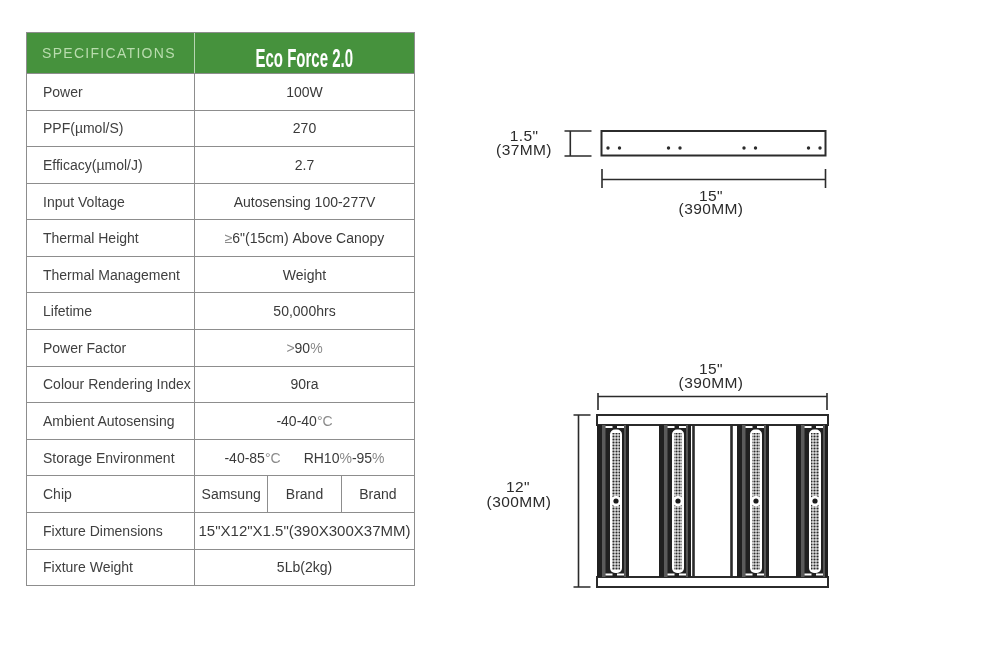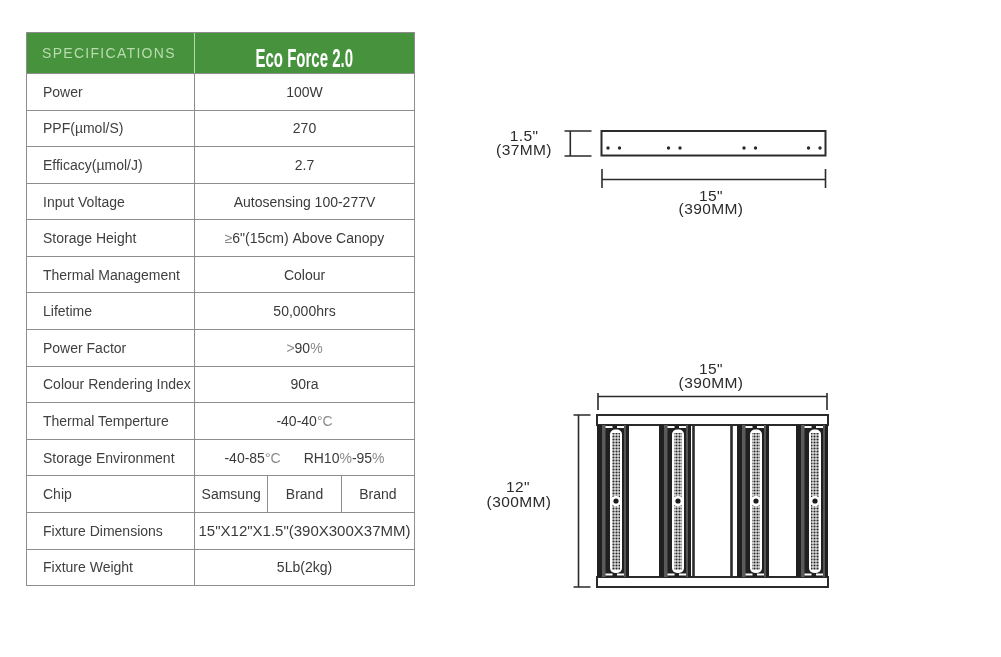--- a/index.html
+++ b/index.html
@@ -37,41 +37,41 @@
       </div>
     <div class="row">
         <div class="c1">Efficacy(µmol/J)</div>
         <div class="c2">2.7</div>
       </div>
     <div class="row">
         <div class="c1">Input Voltage</div>
         <div class="c2">Autosensing 100-277V</div>
       </div>
     <div class="row">
-        <div class="c1">Storage Height</div>
+        <div class="c1">Thermal Height</div>
         <div class="c2"><span class="lt">≥</span>6"(15cm)&nbsp;Above Canopy</div>
       </div>
     <div class="row">
         <div class="c1">Thermal Management</div>
-        <div class="c2">Colour</div>
+        <div class="c2">Weight</div>
       </div>
     <div class="row">
         <div class="c1">Lifetime</div>
         <div class="c2">50,000hrs</div>
       </div>
     <div class="row">
         <div class="c1">Power Factor</div>
         <div class="c2"><span class="lt">&gt;</span>90<span class="lt">%</span></div>
       </div>
     <div class="row">
         <div class="c1">Colour Rendering Index</div>
         <div class="c2">90ra</div>
       </div>
     <div class="row">
-        <div class="c1">Thermal Temperture</div>
+        <div class="c1">Ambient Autosensing</div>
         <div class="c2">-40-40<span class="lt">°C</span></div>
       </div>
     <div class="row">
         <div class="c1">Storage Environment</div>
         <div class="c2">
           <span>-40-85<span class="lt">°C</span></span>
           <span style="width:23px"></span>
           <span>RH10<span class="lt">%</span>-95<span class="lt">%</span></span>
         </div>
       </div>

